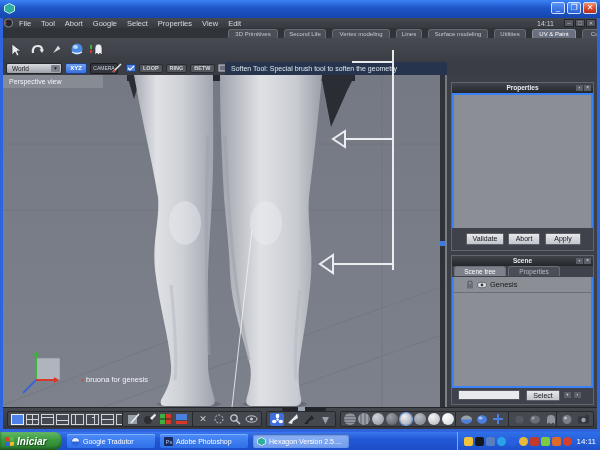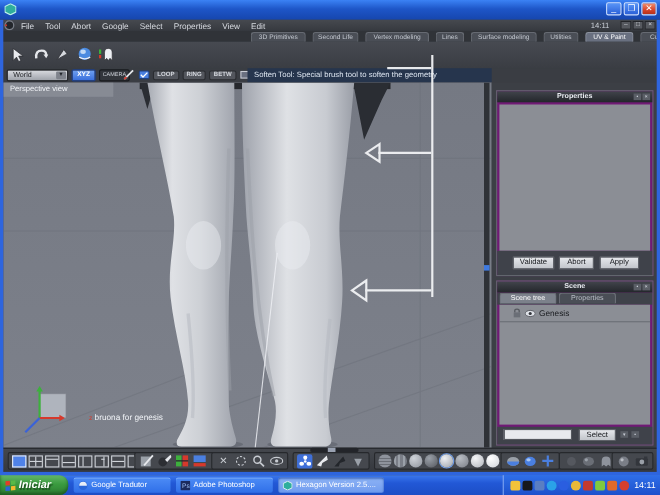--- a/index.html
+++ b/index.html
@@ -51,21 +51,21 @@
   
   .viewport{left:3px;top:75px;width:444px;height:332px;background:linear-gradient(#757983,#7d818b);overflow:hidden;}
   .vplabel{position:absolute;left:0;top:0;width:100px;height:13px;background:#878b94;color:#f2f4f8;
     font-size:7px;line-height:13px;padding-left:6px;box-sizing:border-box;}
   .watermark{position:absolute;left:78px;top:300px;font-size:7.5px;color:#f2f4f8;white-space:nowrap;}
   .watermark .zx{color:#d6392c;margin-right:2px;font-size:6px;}
   .vpslider{position:absolute;left:437px;top:0;width:5px;height:332px;background:#2f3237;}
   .vpslider .hnd{position:absolute;left:0;top:166px;width:5px;height:5px;background:#3f7ae0;}
   
   .rightcol{left:447px;top:75px;width:150px;height:332px;background:#3c3f45;}
-  .panel{position:absolute;left:4px;width:143px;border:1px solid #62666e;box-sizing:border-box;background:#701a75;}
+  .panel{position:absolute;left:4px;width:143px;border:1px solid #62666e;box-sizing:border-box;background:#3b82f6;}
   .ptitle{height:10px;background:linear-gradient(#41444b,#23262b);color:#e9ecf1;font-size:6.5px;
     font-weight:bold;text-align:center;line-height:10px;position:relative;}
   .ptbtns{position:absolute;right:2px;top:2px;display:flex;gap:1px;}
   .ptb{width:7px;height:6px;background:#5a5e66;color:#caced6;font-size:4.5px;line-height:5px;text-align:center;}
   .btn3d{background:linear-gradient(#e6e8ec,#c2c5cb);border:1px solid #5e6168;border-radius:1px;
     color:#15171b;font-size:7px;line-height:10px;text-align:center;box-sizing:border-box;}
   .stab{position:absolute;top:0;height:10px;border:1px solid #6a6e76;border-bottom:none;
     border-radius:3px 3px 0 0;font-size:6.5px;line-height:9px;text-align:center;box-sizing:border-box;}
   .scitem{position:absolute;left:12px;top:3px;display:flex;align-items:center;gap:3px;color:#17191d;font-size:7.5px;}
   .scinput{position:absolute;left:6px;top:2px;width:62px;height:10px;background:#e8eaee;

